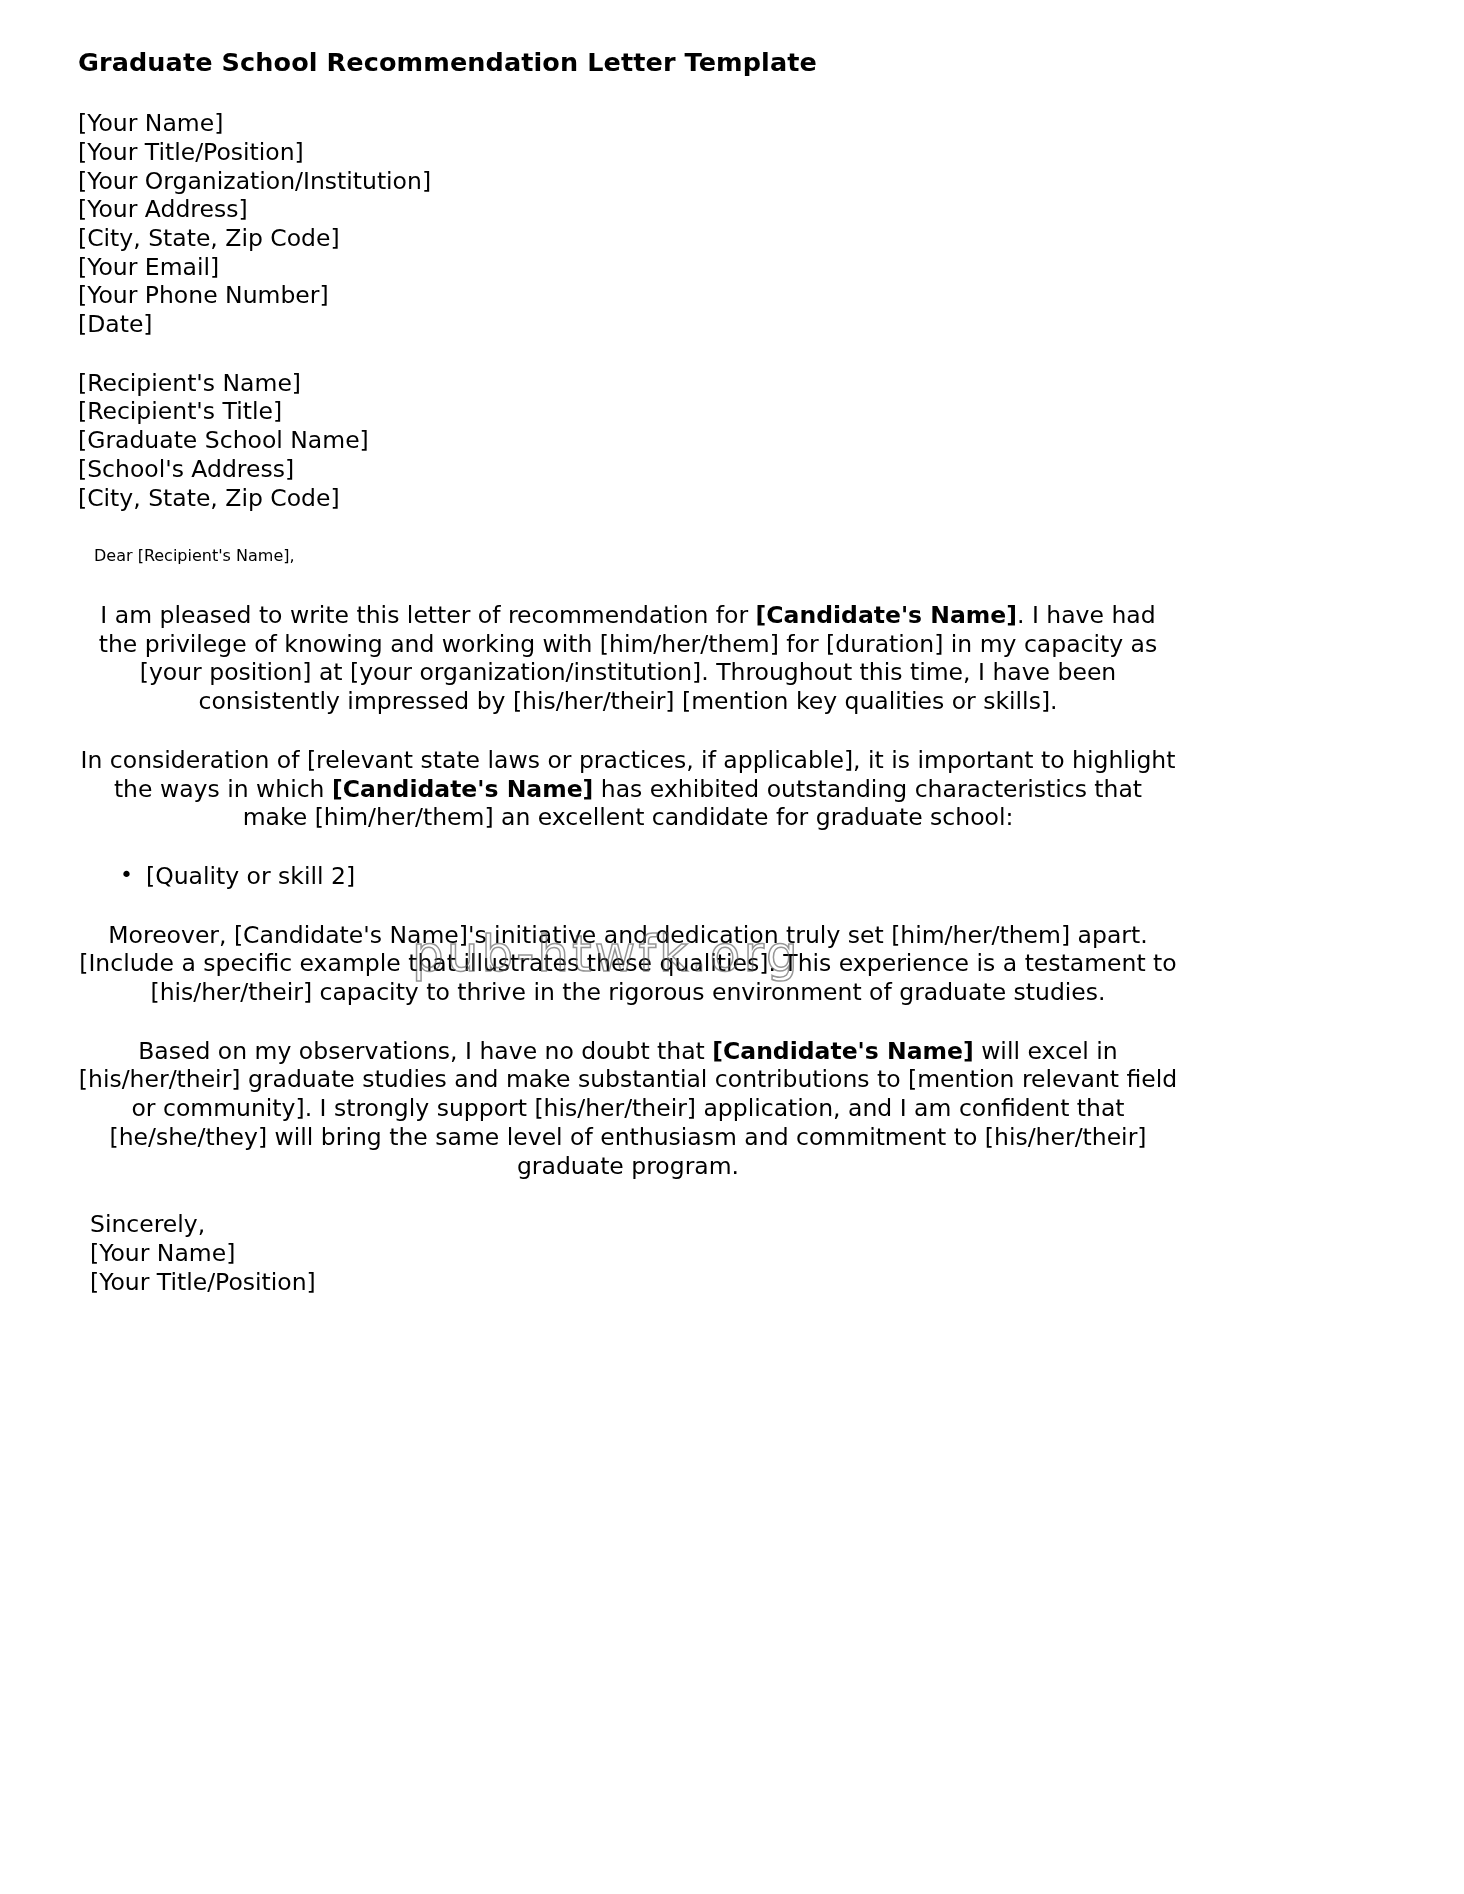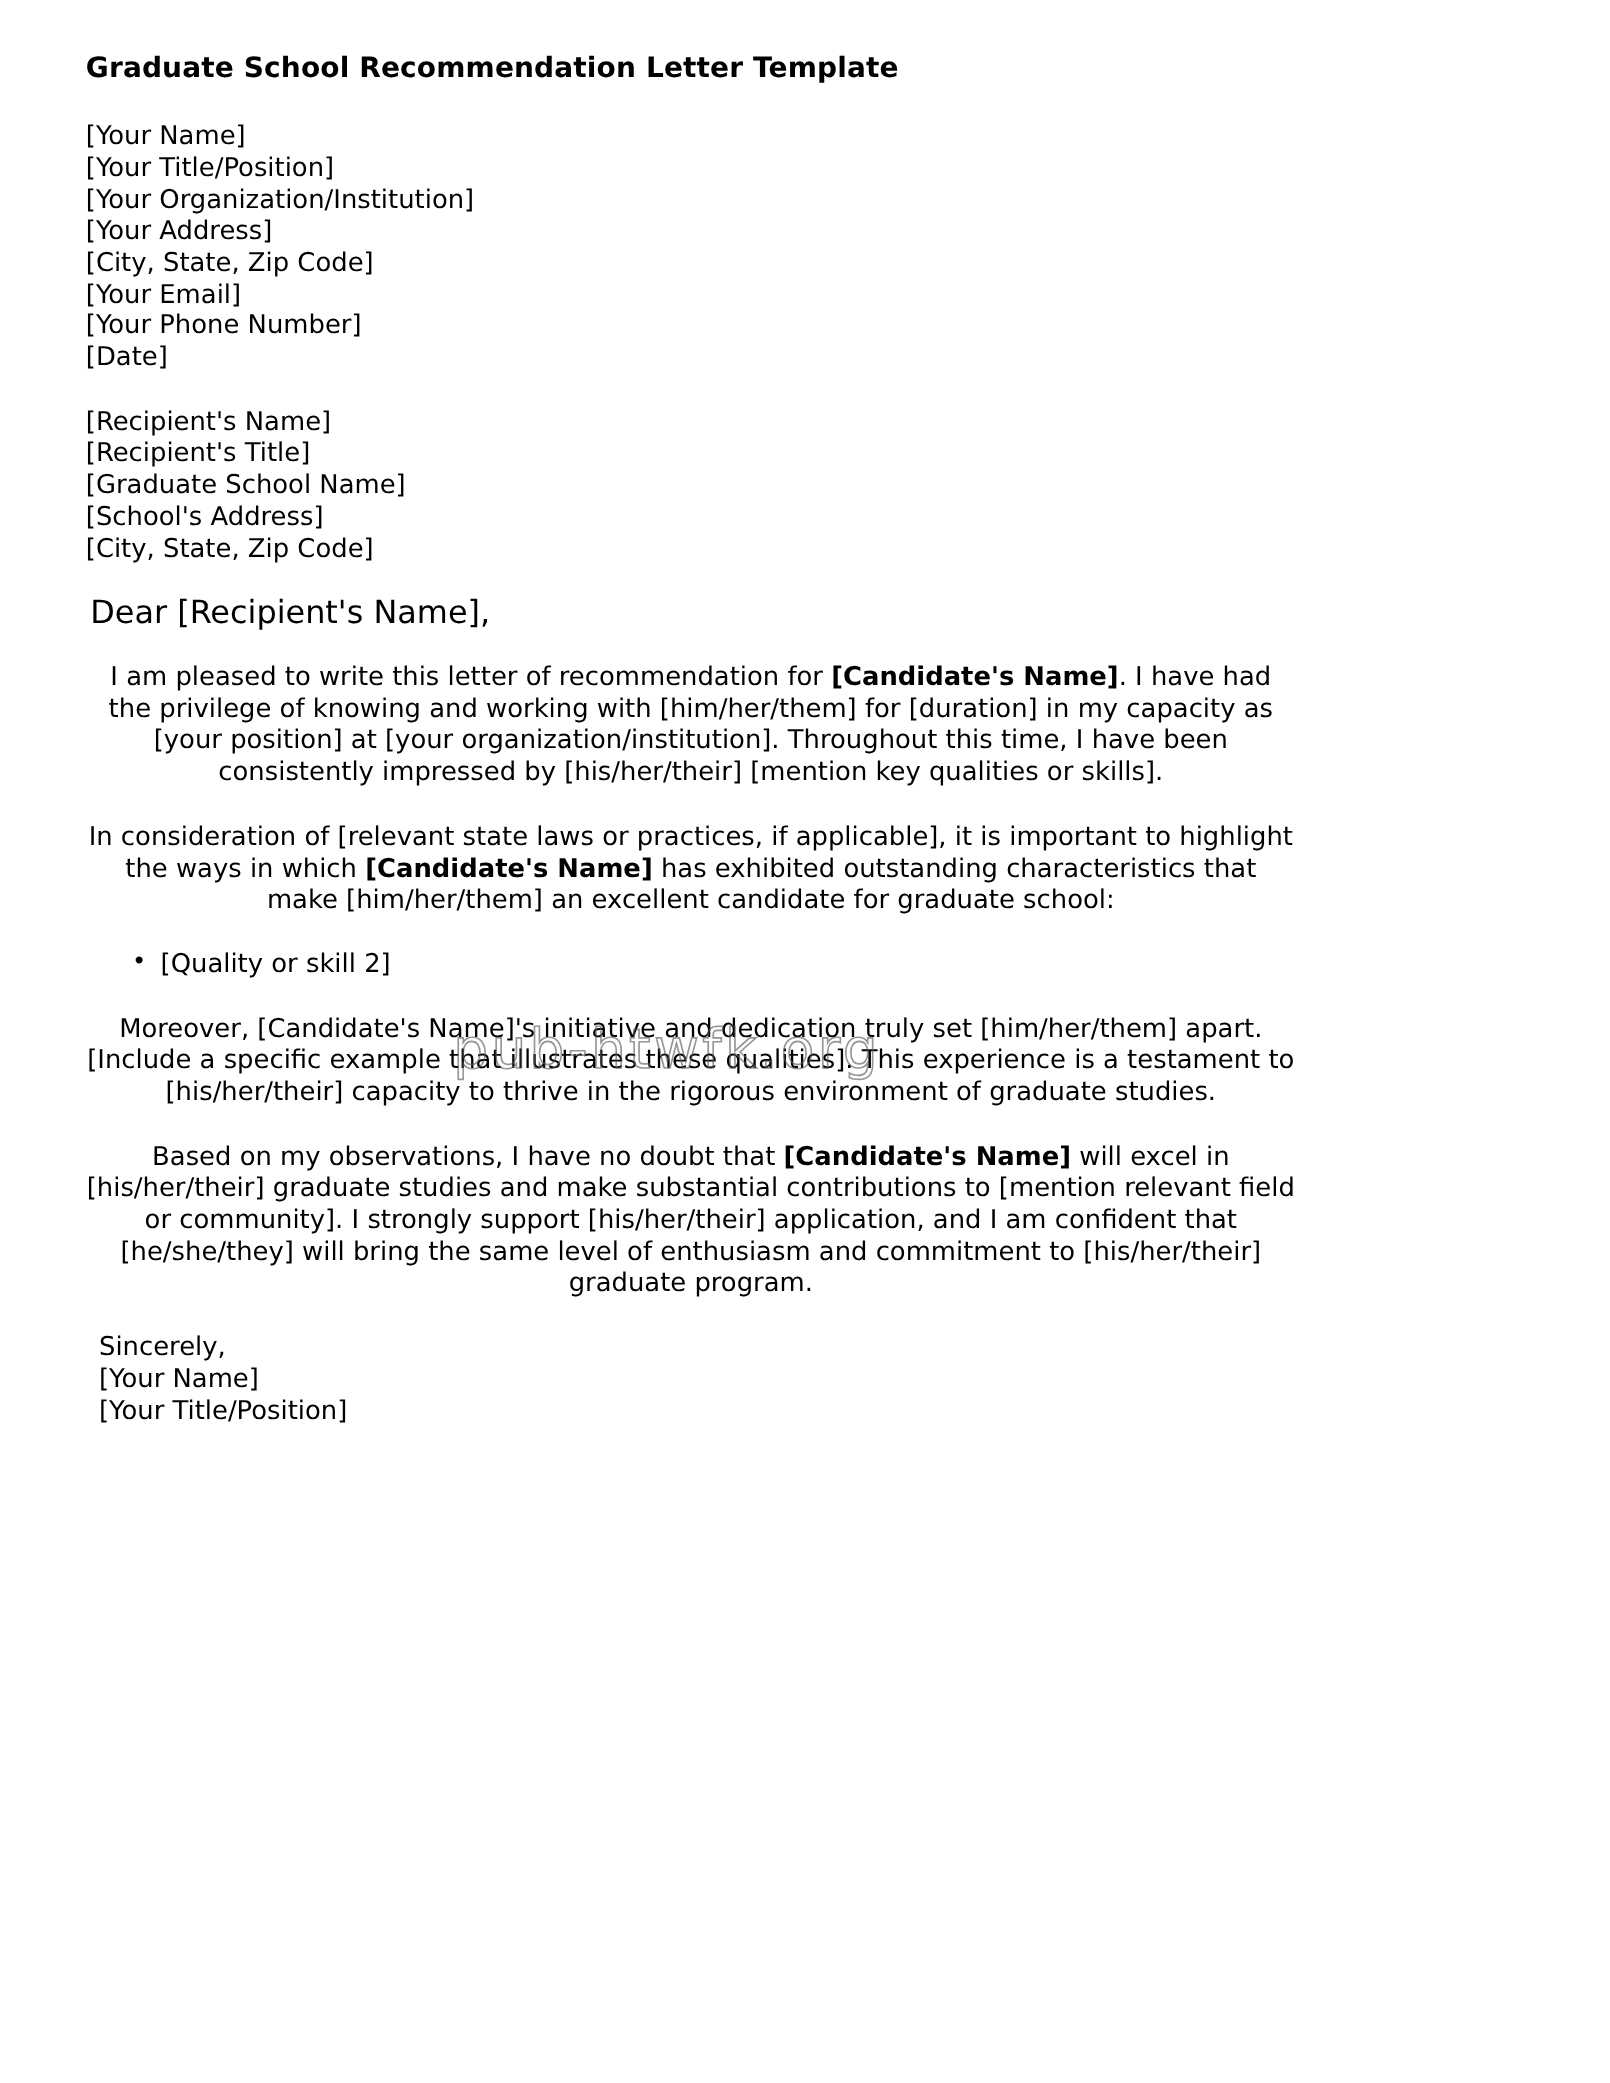--- a/index.html
+++ b/index.html
@@ -64,23 +64,23 @@
   }
   ul.qual-list li::before {
     content: "\2022";
     position: absolute;
     left: -26px;
     top: -1px;
     font-size: 22px;
     line-height: 28.7px;
   }
   .salutation {
-    font-size: 29px;
+    font-size: 16px;
     line-height: 28.7px;
-    margin: 0 0 30px 4px;
+    margin: 0 0 30px 16px;
   }
   .closing {
     font-size: 23.5px;
     line-height: 28.7px;
     margin: 12px;
     white-space: pre-line;
   }
   
   #watermark {
     position: absolute;

